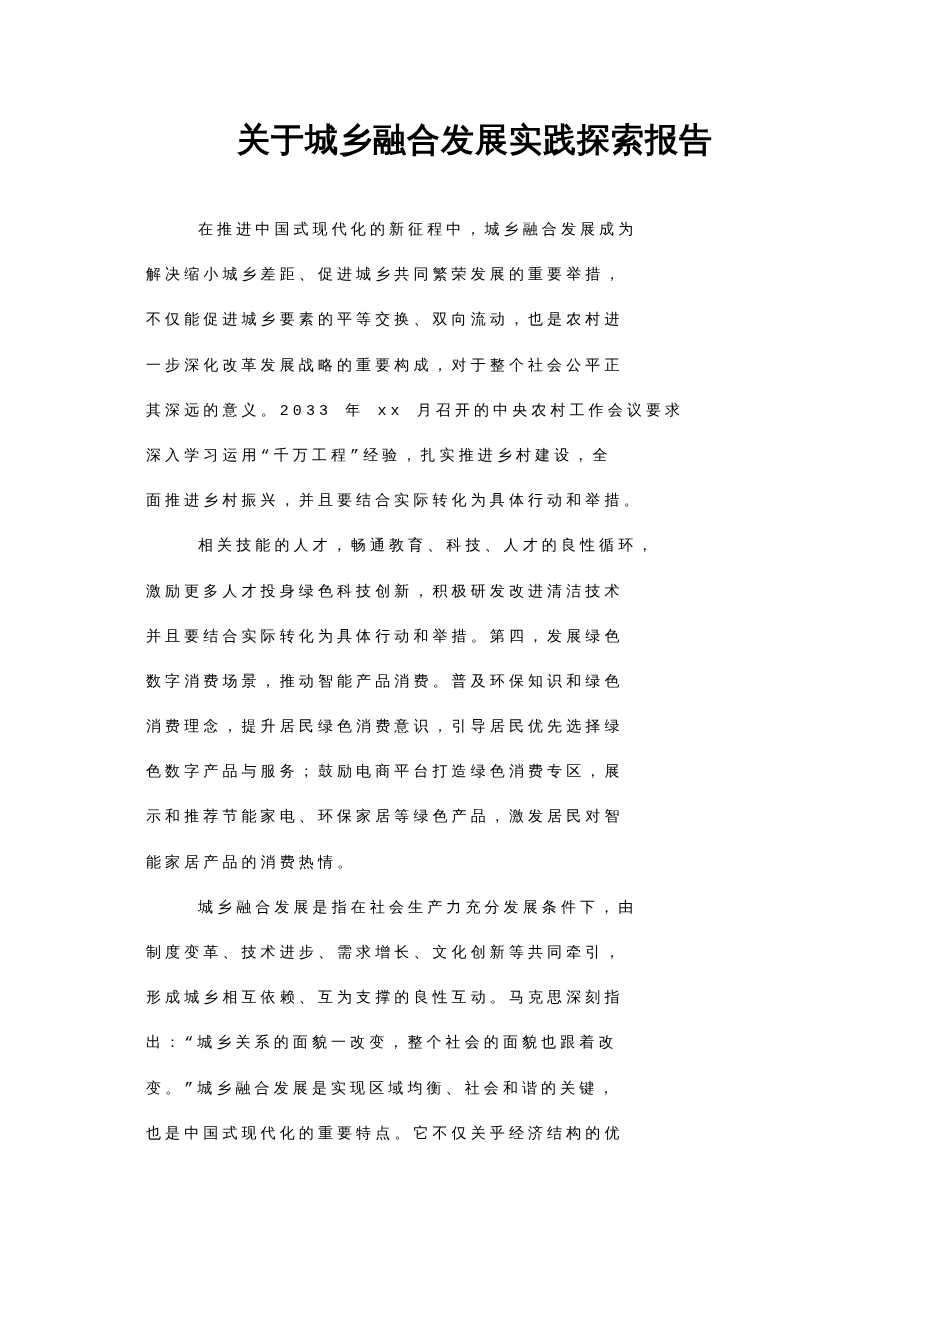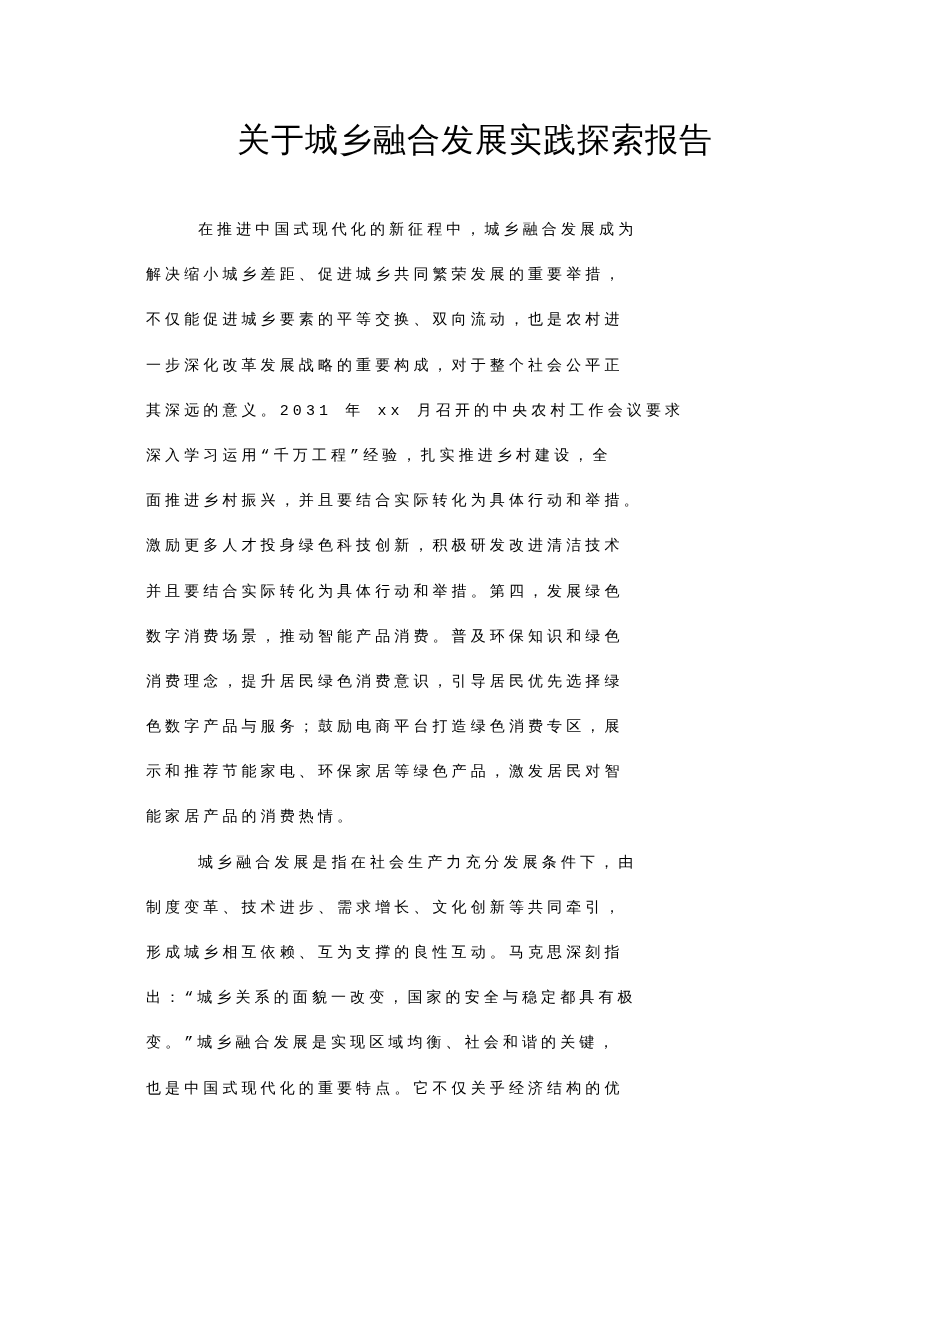--- a/index.html
+++ b/index.html
@@ -23,21 +23,21 @@
       height: 1344px;
       background: #ffffff;
     }
     .title {
       position: absolute;
       left: 0;
       top: 116px;
       width: 950px;
       text-align: center;
       font-family: "DejaVu Sans", "Liberation Sans", sans-serif;
-      font-weight: normal;
+      font-weight: bold;
       font-size: 33px;
       letter-spacing: 1px;
       line-height: 48px;
       margin: 0;
     }
     .body-text {
       position: absolute;
       left: 146px;
       top: 208px;
       width: 680px;
@@ -61,37 +61,38 @@
 <div class="page">
   <h1 class="title">关于城乡融合发展实践探索报告</h1>
 
   <div class="body-text">
 
     <div>
       <span class="line indent">在推进中国式现代化的新征程中，城乡融合发展成为</span>
       <span class="line">解决缩小城乡差距、促进城乡共同繁荣发展的重要举措，</span>
       <span class="line">不仅能促进城乡要素的平等交换、双向流动，也是农村进</span>
       <span class="line">一步深化改革发展战略的重要构成，对于整个社会公平正</span>
-      <span class="line">其深远的意义。2031 年 xx 月召开的中央农村工作会议要求</span>
+      <span class="line">其深远的意义。2033 年 xx 月召开的中央农村工作会议要求</span>
       <span class="line">深入学习运用“千万工程”经验，扎实推进乡村建设，全</span>
       <span class="line">面推进乡村振兴，并且要结合实际转化为具体行动和举措。</span>
     </div>
 
     <div>
+      <span class="line indent">相关技能的人才，畅通教育、科技、人才的良性循环，</span>
       <span class="line">激励更多人才投身绿色科技创新，积极研发改进清洁技术</span>
       <span class="line">并且要结合实际转化为具体行动和举措。第四，发展绿色</span>
       <span class="line">数字消费场景，推动智能产品消费。普及环保知识和绿色</span>
       <span class="line">消费理念，提升居民绿色消费意识，引导居民优先选择绿</span>
       <span class="line">色数字产品与服务；鼓励电商平台打造绿色消费专区，展</span>
       <span class="line">示和推荐节能家电、环保家居等绿色产品，激发居民对智</span>
       <span class="line">能家居产品的消费热情。</span>
     </div>
 
     <div>
       <span class="line indent">城乡融合发展是指在社会生产力充分发展条件下，由</span>
       <span class="line">制度变革、技术进步、需求增长、文化创新等共同牵引，</span>
       <span class="line">形成城乡相互依赖、互为支撑的良性互动。马克思深刻指</span>
-      <span class="line">出：“城乡关系的面貌一改变，国家的安全与稳定都具有极</span>
+      <span class="line">出：“城乡关系的面貌一改变，整个社会的面貌也跟着改</span>
       <span class="line">变。”城乡融合发展是实现区域均衡、社会和谐的关键，</span>
       <span class="line">也是中国式现代化的重要特点。它不仅关乎经济结构的优</span>
     </div>
   </div>
 </div>
 
 </body></html>

